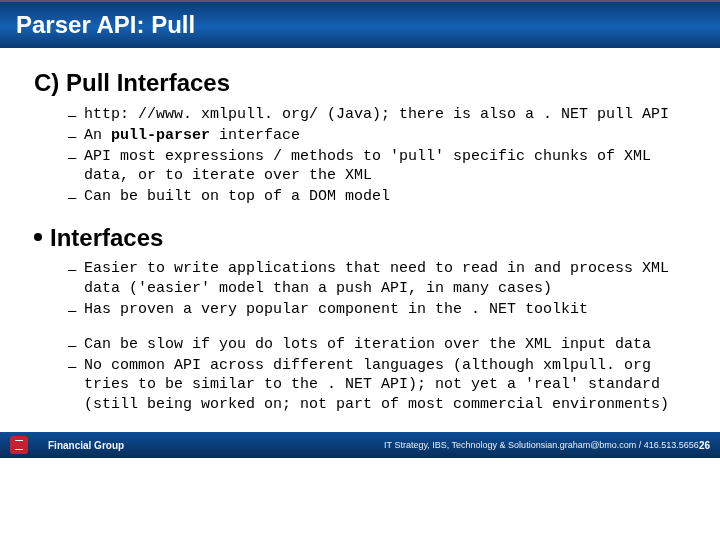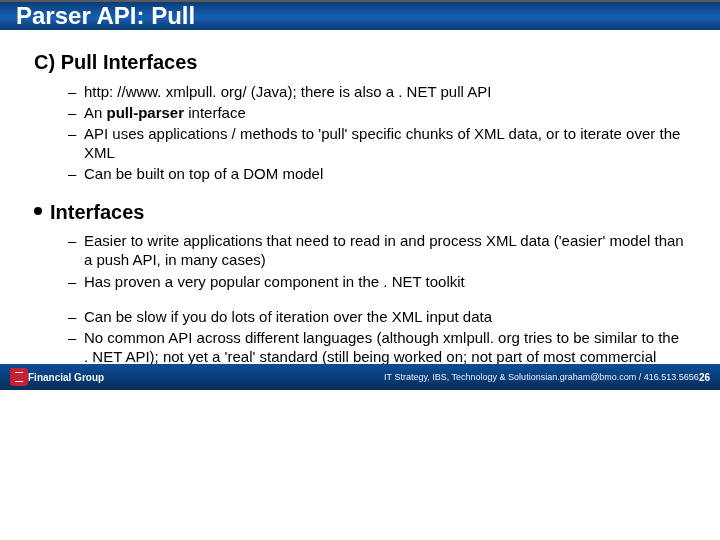--- a/index.html
+++ b/index.html
@@ -1,47 +1,47 @@
 <!DOCTYPE html>
 <html><head>
 <meta charset="utf-8">
 <style>
   * { margin: 0; padding: 0; box-sizing: border-box; }
   html, body { width: 720px; height: 540px; font-family: Arial, Helvetica, sans-serif; background: #fff; color: #000; }
-  .slide { width: 720px; height: 390px; position: relative; display: flex; flex-direction: column; }
+  .slide { width: 720px; height: 458px; position: relative; display: flex; flex-direction: column; }
   .title-bar {
     height: 48px;
     background: linear-gradient(to bottom, #0a3d7a 0%, #1560b3 55%, #0a3a70 100%);
     display: flex; align-items: center;
     padding-left: 16px;
     border-top: 2px solid #5b5b5b;
     position: relative;
   }
   .title-bar::before {
     content: ""; position: absolute; left: 0; right: 0; top: -6px; height: 4px; background: #e9e9e9;
   }
   .title-text { color: #fff; font-size: 24px; font-weight: bold; }
   .body { flex: 1 1 auto; padding: 18px 34px 0 34px; font-size: 15px; line-height: 1.28; }
-  .sec-head { font-weight: bold; font-size: 20px; margin: 2px 0 6px 0; }
+  .sec-head { font-weight: bold; font-size: 24px; margin: 2px 0 6px 0; }
   .with-dot::before {
     content: ""; display: inline-block; width: 8px; height: 8px; background: #000; border-radius: 50%;
     margin-right: 8px; vertical-align: middle; position: relative; top: -2px;
   }
   .bullets { margin: 0 0 16px 34px; }
   .b-item { display: flex; margin: 2px 0; }
   .dash { flex: 0 0 16px; color: #000; }
-  .b-text { flex: 1 1 auto; }
+  .b-text { flex: 1 1 auto; font-family: Liberation Mono, monospace; }
   .bold { font-weight: bold; }
   .footer {
     position: absolute; left: 0; right: 0; bottom: 0; height: 26px;
     background: #0a3d7a; background: linear-gradient(to bottom, #0c4e98, #072d59);
     color: #d8e6f6; display: flex; align-items: center; font-size: 9px;
     padding: 0 10px;
   }
-  .logo { display: flex; align-items: center; gap: 0; margin-right: 18px; }
+  .logo { display: flex; align-items: center; gap: 20px; margin-right: 18px; }
   .logo-badge { width: 18px; height: 18px; background: #c62034; border-radius: 3px; position: relative; }
   .logo-badge::after { content: ""; position: absolute; inset: 4px 5px; border: 1px solid #fff; border-left: none; border-right: none; }
   .logo-text { font-weight: bold; font-size: 10px; color: #eef4fb; }
   .footer-center { flex: 1 1 auto; text-align: right; padding-left: 4px; color: #e8f0fa; }
   .footer-right { color: #e8f0fa; }
   .page-num { color: #fff; font-weight: bold; font-size: 10px; }
 </style>
 </head>
 <body>
 
@@ -58,21 +58,21 @@
       <div class="b-item">
           <span class="dash">–</span>
           <span class="b-text">http: //www. xmlpull. org/ (Java); there is also  a . NET pull API</span>
         </div>
       <div class="b-item">
           <span class="dash">–</span>
           <span class="b-text"><span>An </span><span class="bold">pull-parser</span><span> interface</span></span>
         </div>
       <div class="b-item">
           <span class="dash">–</span>
-          <span class="b-text">API uses applications / methods to 'pull' specific chunks of XML data, or to iterate over the XML</span>
+          <span class="b-text">API most expressions / methods to 'pull' specific chunks of XML data, or to iterate over the XML</span>
         </div>
       <div class="b-item">
           <span class="dash">–</span>
           <span class="b-text">Can be built on top of a DOM model</span>
         </div>
     </div>
 
     <div class="sec-head with-dot">Interfaces</div>
     <div class="bullets">
       <div class="b-item">

